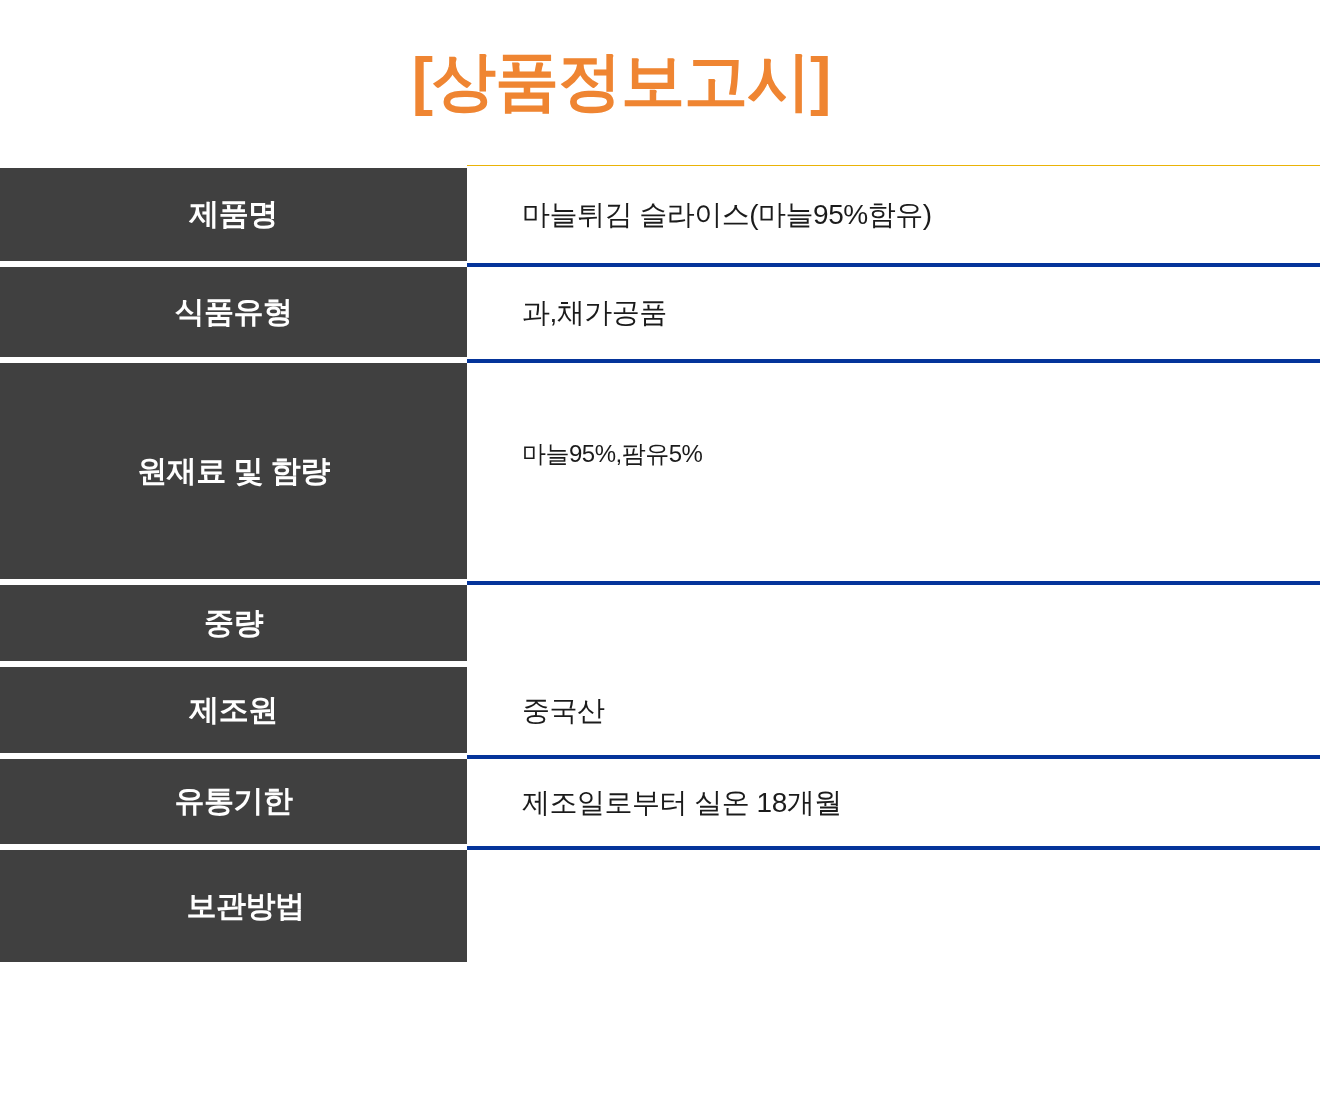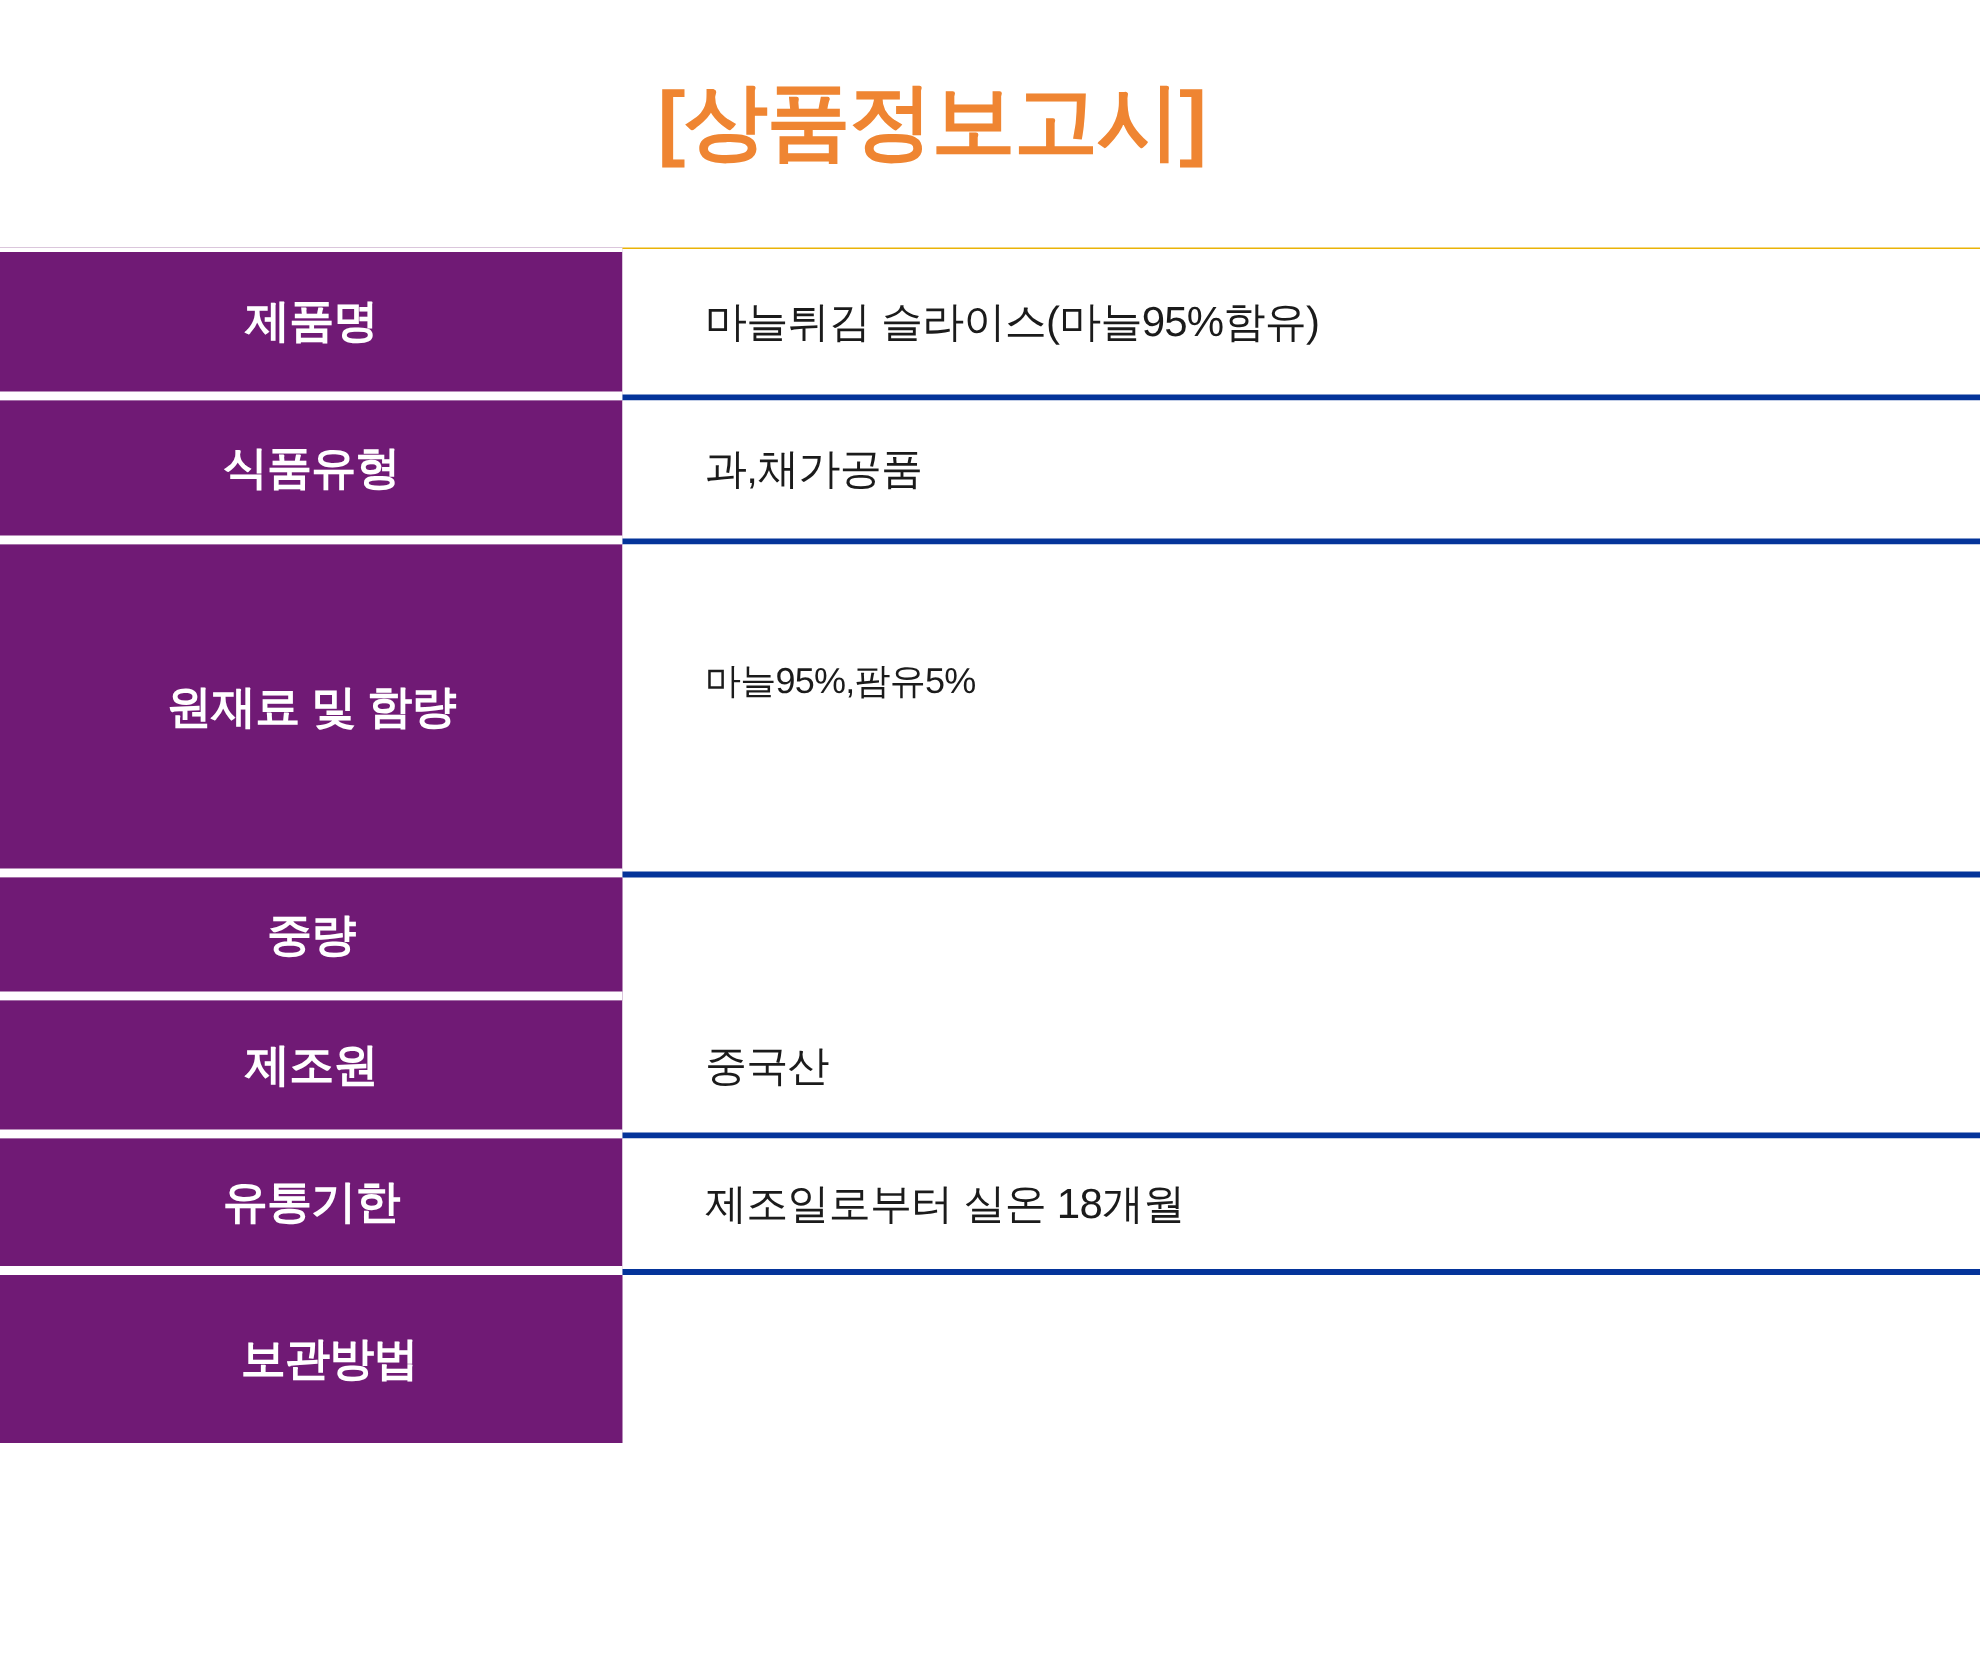--- a/index.html
+++ b/index.html
@@ -9,43 +9,43 @@
     font-family: "Liberation Sans", "DejaVu Sans", sans-serif;
     overflow: hidden;
   }
   .title-wrap {
     width: 1242px;
     margin-top: 48px;
     text-align: center;
   }
   .page-title {
     display: inline-block;
-    font-size: 56px;
+    font-size: 64px;
     line-height: 66px;
     font-weight: 700;
     color: #ef8532;
     letter-spacing: -1px;
   }
   .info-table {
     margin-top: 51px; 
     display: flex;
     flex-direction: column;
     width: 1320px;
   }
   .t-row { display: flex; width: 100%; }
   .t-row:nth-child(1) { height: 102px; }
   .t-row:nth-child(2) { height: 96px;  }
   .t-row:nth-child(3) { height: 222px; }
   .t-row:nth-child(4) { height: 82px;  }
   .t-row:nth-child(5) { height: 92px;  }
   .t-row:nth-child(6) { height: 91px;  }
   .t-row:nth-child(7) { height: 112px; }
   .cell-label {
-    width: 415px;
-    background: #701a75;
+    width: 467px;
+    background: #404040;
     border-bottom: 6px solid #ffffff;
     display: flex;
     align-items: center;
     justify-content: center;
     color: #ffffff;
     font-size: 30px;
     font-weight: 700;
     letter-spacing: -0.5px;
   }
   .t-row:first-child .cell-label { border-top: 3px solid #ffffff; }

